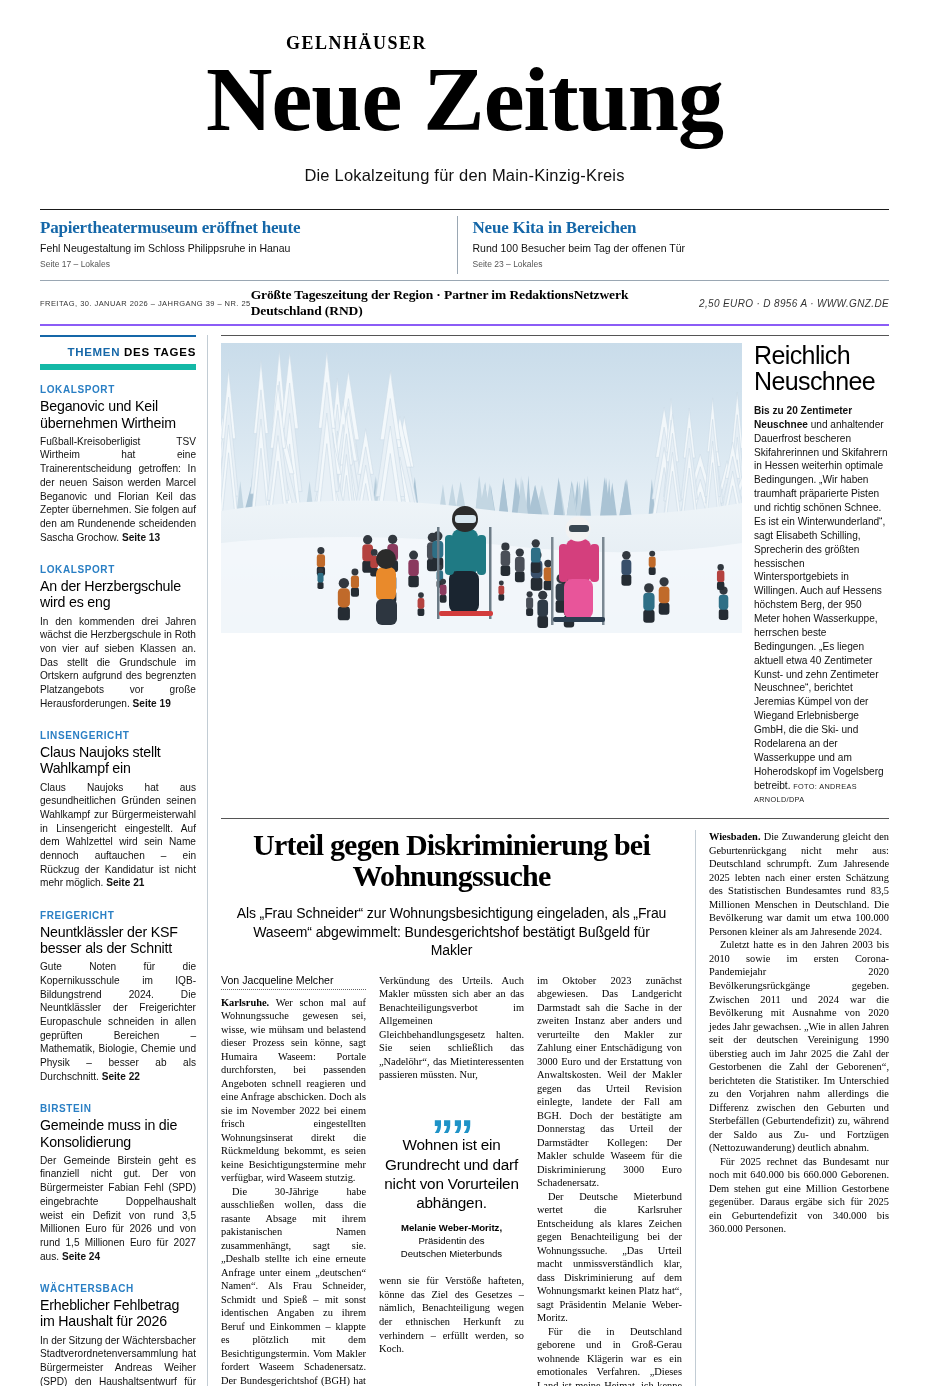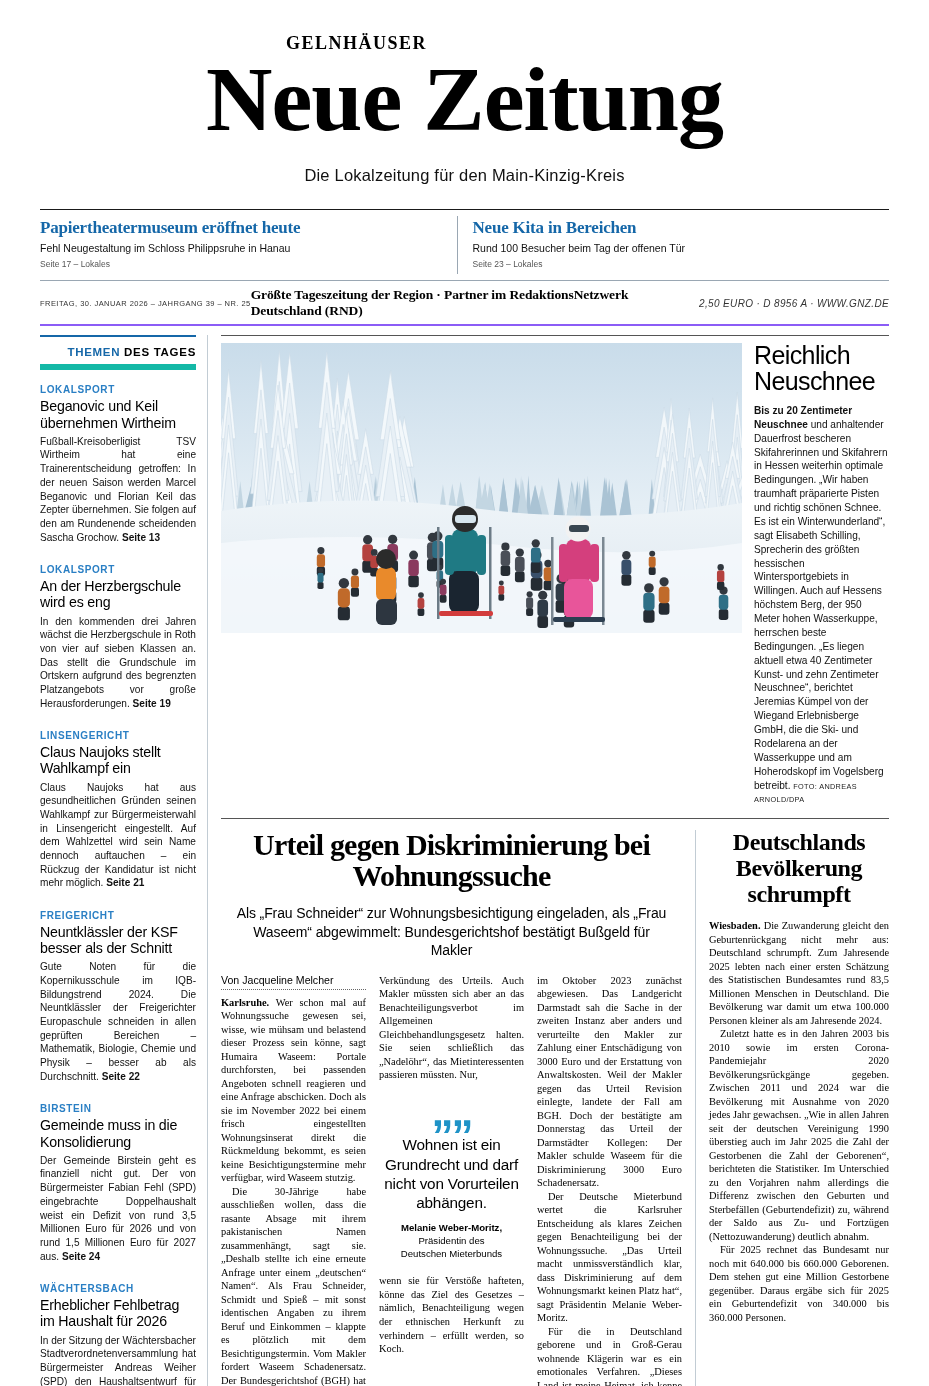--- a/index.html
+++ b/index.html
@@ -791,21 +791,20 @@
               <div class="artxt">
                 <p class="first">im Oktober 2023 zunächst abgewiesen. Das Landgericht Darmstadt sah die Sache in der zweiten Instanz aber anders und verurteilte den Makler zur Zahlung einer Entschädigung von 3000 Euro und der Erstattung von Anwaltskosten. Weil der Makler gegen das Urteil Revision einlegte, landete der Fall am BGH. Doch der bestätigte am Donnerstag das Urteil der Darmstädter Kollegen: Der Makler schulde Waseem für die Diskriminierung 3000 Euro Schadenersatz.</p>
                 <p>Der Deutsche Mieterbund wertet die Karlsruher Entscheidung als klares Zeichen gegen Benachteiligung bei der Wohnungssuche. „Das Urteil macht unmissverständlich klar, dass Diskriminierung auf dem Wohnungsmarkt keinen Platz hat“, sagt Präsidentin Melanie Weber-Moritz.</p>
                 <p>Für die in Deutschland geborene und in Groß-Gerau wohnende Klägerin war es ein emotionales Verfahren. „Dieses Land ist meine Heimat, ich kenne kein anderes“, sagt Waseem. Auch ihre zwei Kinder seien hier geboren. „Umso verletzender ist es, zu erleben, dass mein Name ausreicht, um mich anders zu behandeln, bevor man mich überhaupt kennengelernt hat.“</p>
               </div>
             </div>
           </div>
         </div>
 
         <div class="lead-side">
-          <h2 class="rc-head">Deutschlands Bevölkerung schrumpft</h2>
           <div class="artxt">
             <p class="first"><b>Wiesbaden.</b> Die Zuwanderung gleicht den Geburtenrückgang nicht mehr aus: Deutschland schrumpft. Zum Jahresende 2025 lebten nach einer ersten Schätzung des Statistischen Bundesamtes rund 83,5 Millionen Menschen in Deutschland. Die Bevölkerung war damit um etwa 100.000 Personen kleiner als am Jahresende 2024.</p>
             <p>Zuletzt hatte es in den Jahren 2003 bis 2010 sowie im ersten Corona-Pandemiejahr 2020 Bevölkerungsrückgänge gegeben. Zwischen 2011 und 2024 war die Bevölkerung mit Ausnahme von 2020 jedes Jahr gewachsen. „Wie in allen Jahren seit der deutschen Vereinigung 1990 überstieg auch im Jahr 2025 die Zahl der Gestorbenen die Zahl der Geborenen“, berichteten die Statistiker. Im Unterschied zu den Vorjahren nahm allerdings die Differenz zwischen den Geburten und Sterbefällen (Geburtendefizit) zu, während der Saldo aus Zu- und Fortzügen (Nettozuwanderung) deutlich abnahm.</p>
             <p>Für 2025 rechnet das Bundesamt nur noch mit 640.000 bis 660.000 Geborenen. Dem stehen gut eine Million Gestorbene gegenüber. Daraus ergäbe sich für 2025 ein Geburtendefizit von 340.000 bis 360.000 Personen.</p>
           </div>
         </div>
       </div>
 
     </div>
   </div>

